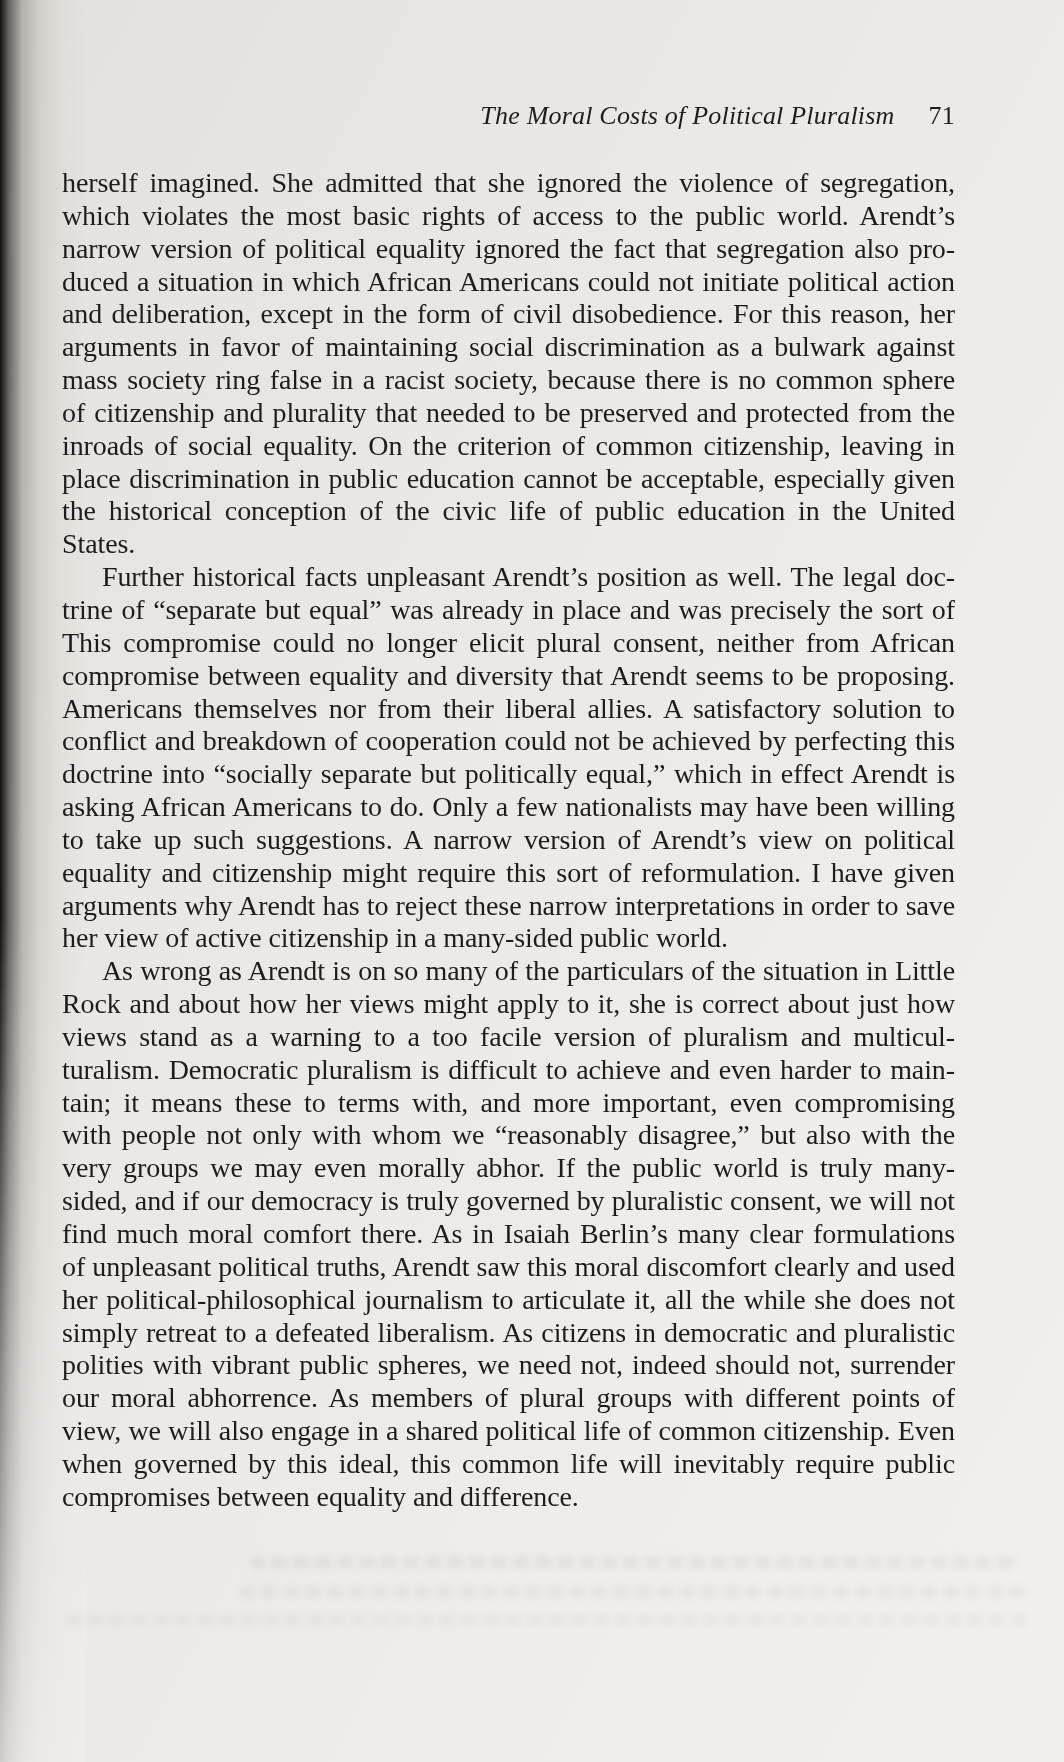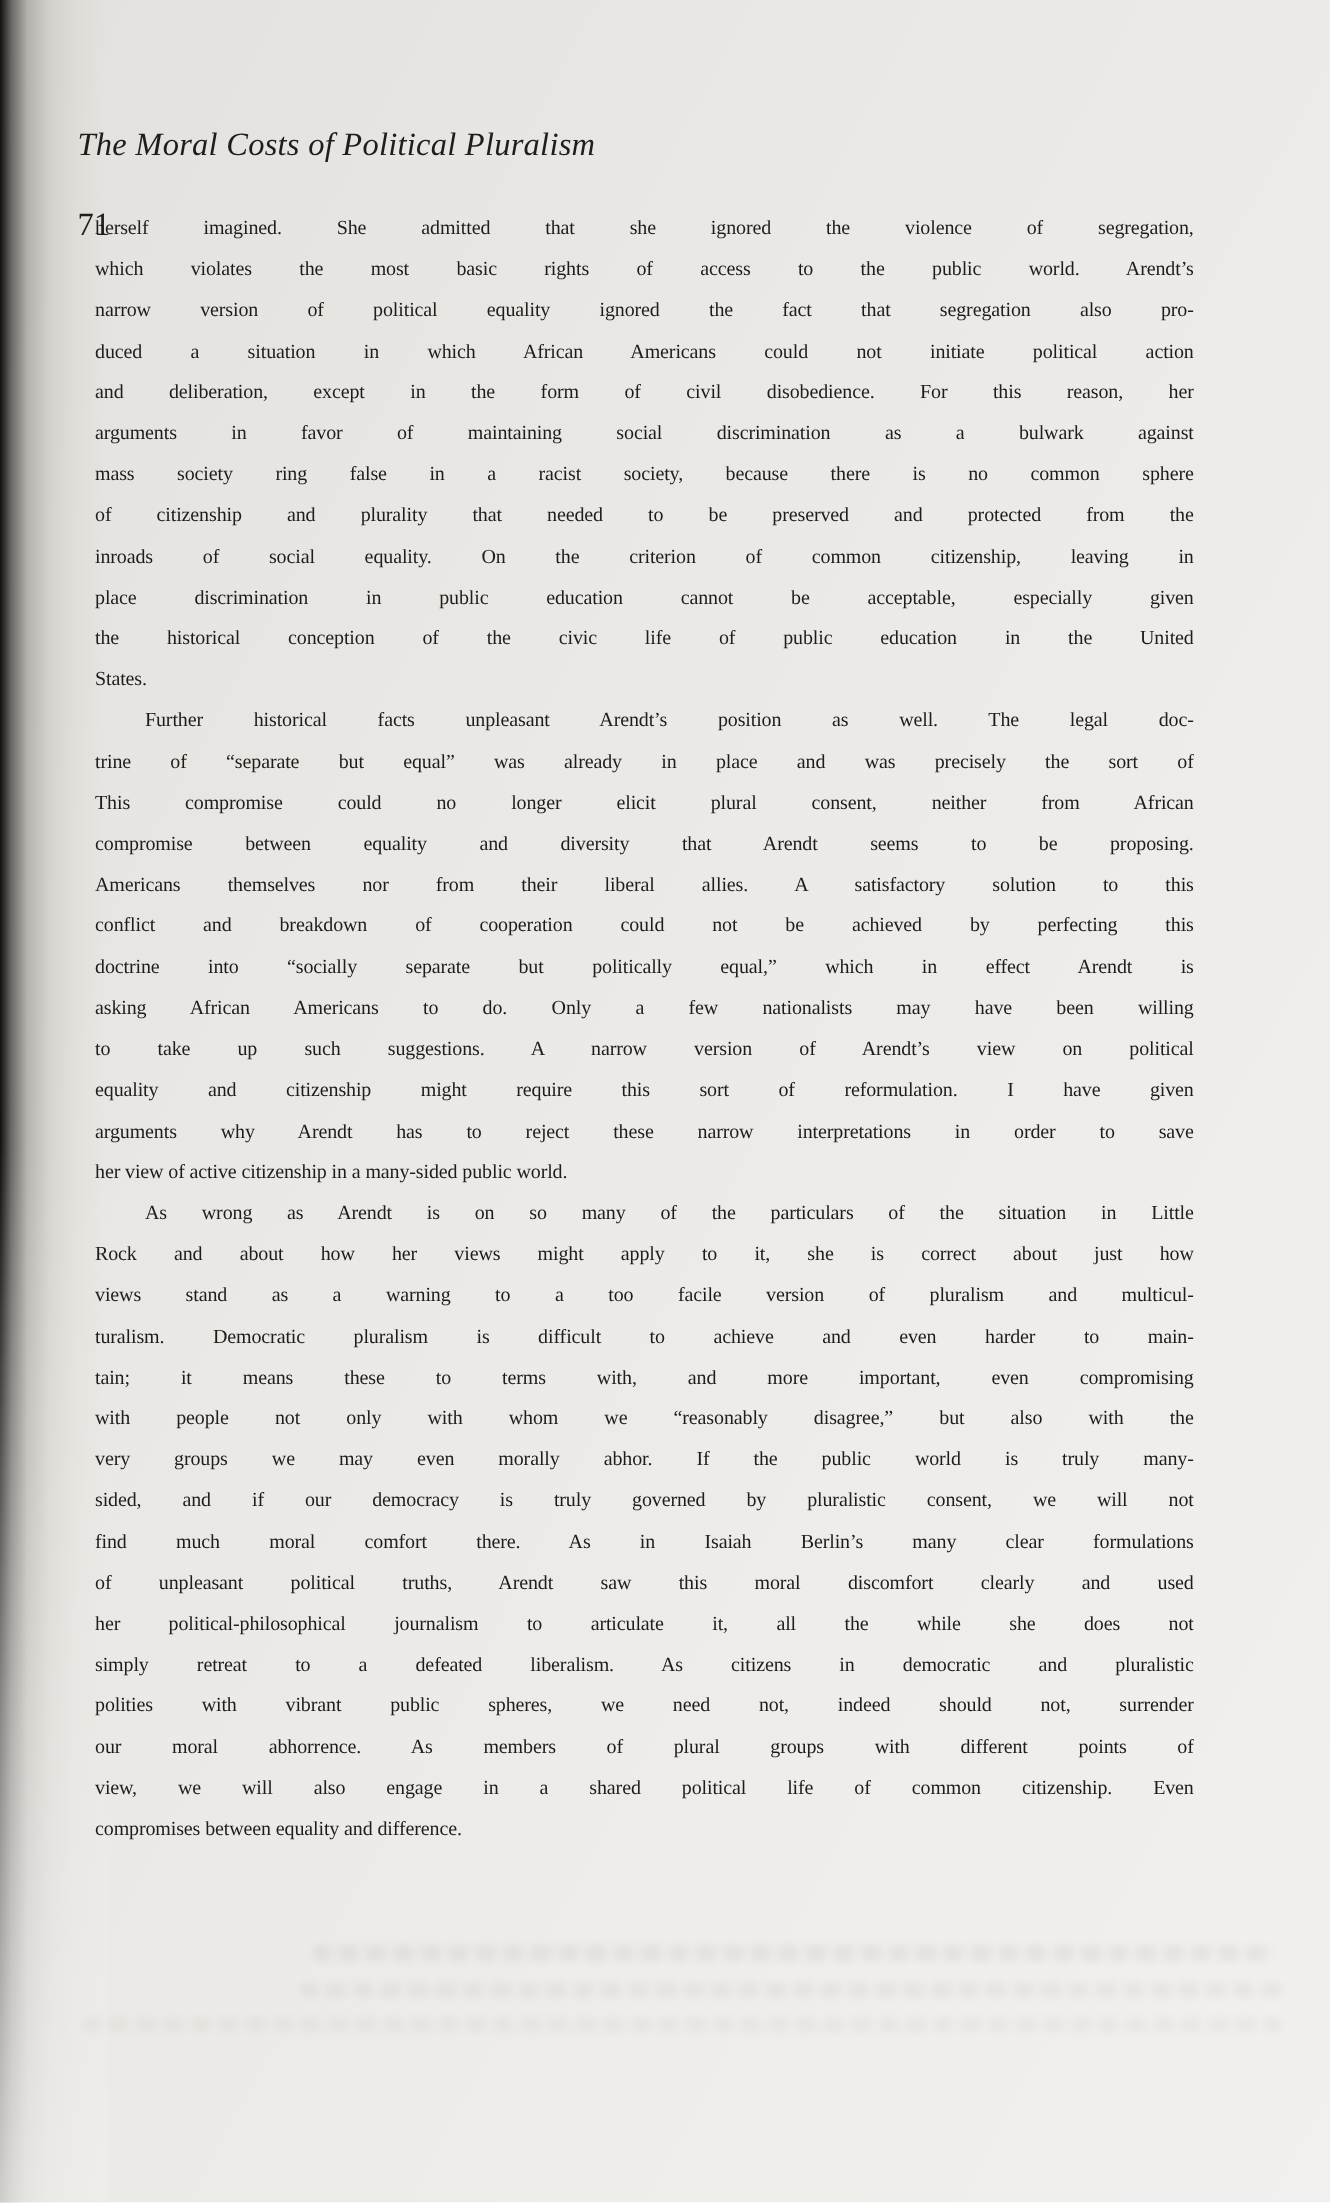--- a/index.html
+++ b/index.html
@@ -37,49 +37,48 @@
       rgba(236,234,230,0.55) 78%,
       rgba(238,237,234,0.85) 100%);
   }
 
   .running-header {
     position: absolute;
     top: 101px;
     left: 62px;
     width: 893px;
     display: flex;
+    justify-content: flex-end;
     align-items: baseline;
     gap: 34px;
     font-size: 26px;
     letter-spacing: 0.2px;
     white-space: nowrap;
-    flex-direction: column;
   }
   .running-header .title { font-style: italic; }
   .running-header .pagenum { font-style: normal; }
 
   .page-body {
     position: absolute;
     top: 167px;
     left: 62px;
     width: 893px;
   }
 
   .paragraph { margin: 0; }
 
   .line {
     height: 32.85px;
     line-height: 32.85px;
-    font-size: 16px;
+    font-size: 28px;
     letter-spacing: -0.1px;
     text-align: justify;
     text-align-last: justify;
     overflow: hidden;
     white-space: normal;
-    margin-left: 14px;
   }
   .line.indent { text-indent: 40px; }
   .line.last   { text-align-last: left; }
 
   
   .bleed {
     position: absolute;
     border-radius: 4px;
     background: repeating-linear-gradient(to right,
       rgba(110,104,96,0.38) 0 14px, rgba(110,104,96,0.10) 14px 22px);
@@ -141,20 +140,21 @@
         <div class="line">with people not only with whom we “reasonably disagree,” but also with the</div>
         <div class="line">very groups we may even morally abhor. If the public world is truly many-</div>
         <div class="line">sided, and if our democracy is truly governed by pluralistic consent, we will not</div>
         <div class="line">find much moral comfort there. As in Isaiah Berlin’s many clear formulations</div>
         <div class="line">of unpleasant political truths, Arendt saw this moral discomfort clearly and used</div>
         <div class="line">her political-philosophical journalism to articulate it, all the while she does not</div>
         <div class="line">simply retreat to a defeated liberalism. As citizens in democratic and pluralistic</div>
         <div class="line">polities with vibrant public spheres, we need not, indeed should not, surrender</div>
         <div class="line">our moral abhorrence. As members of plural groups with different points of</div>
         <div class="line">view, we will also engage in a shared political life of common citizenship. Even</div>
+        <div class="line">when governed by this ideal, this common life will inevitably require public</div>
         <div class="line last">compromises between equality and difference.</div>
       </div>
     </div>
 
   <div class="bleed bleed-1"></div>
   <div class="bleed bleed-2"></div>
   <div class="bleed bleed-3"></div>
 
 </div>
 

